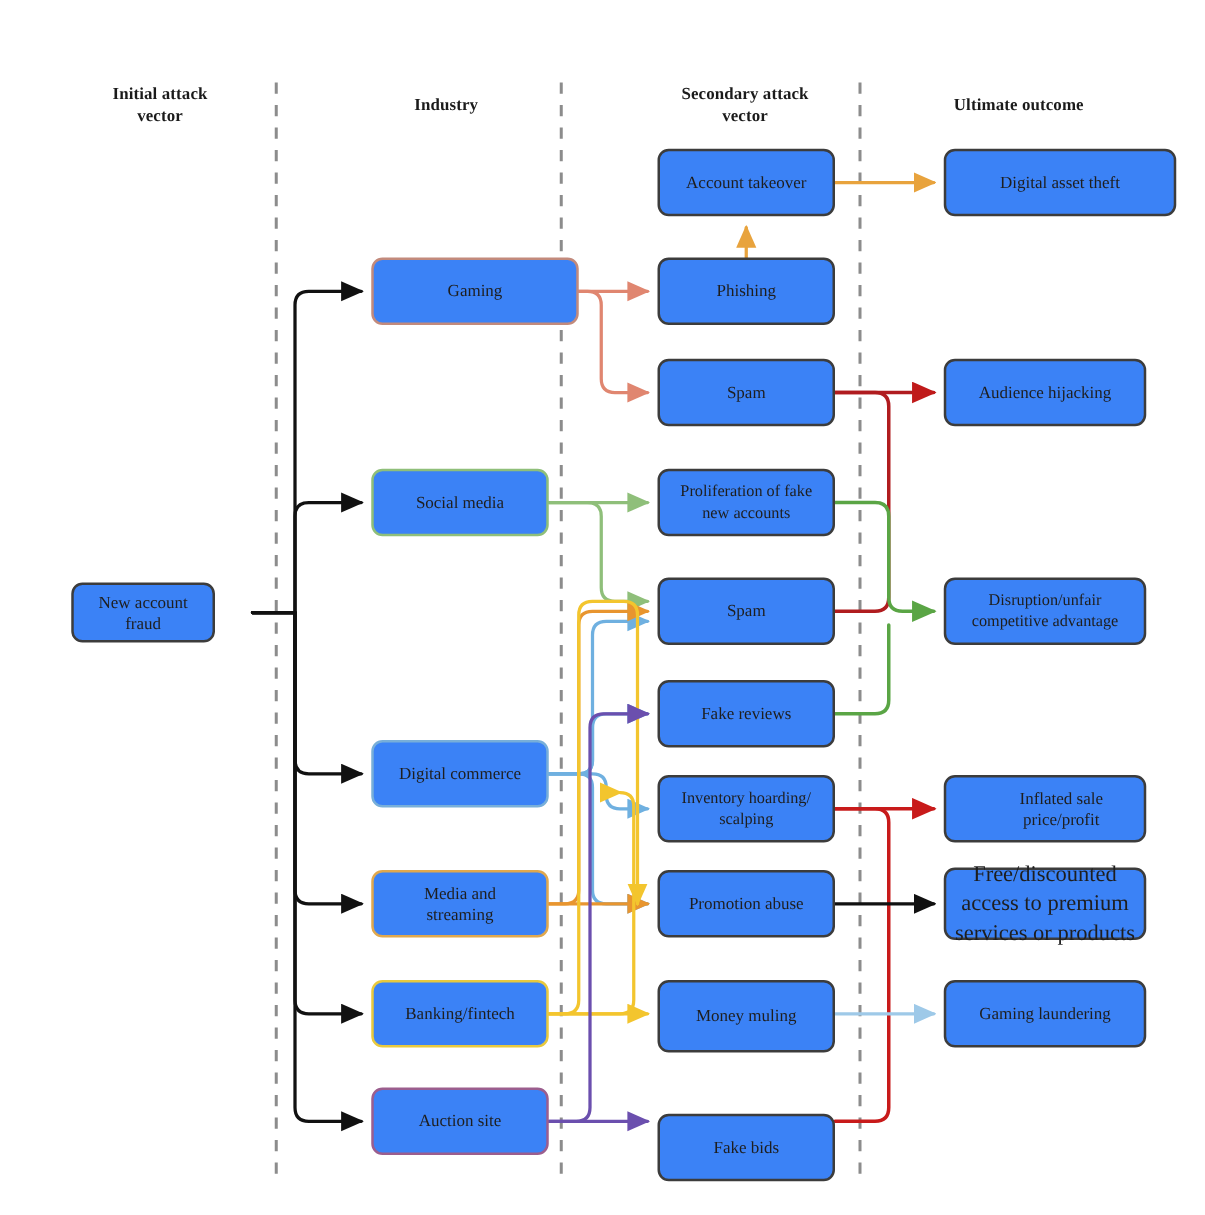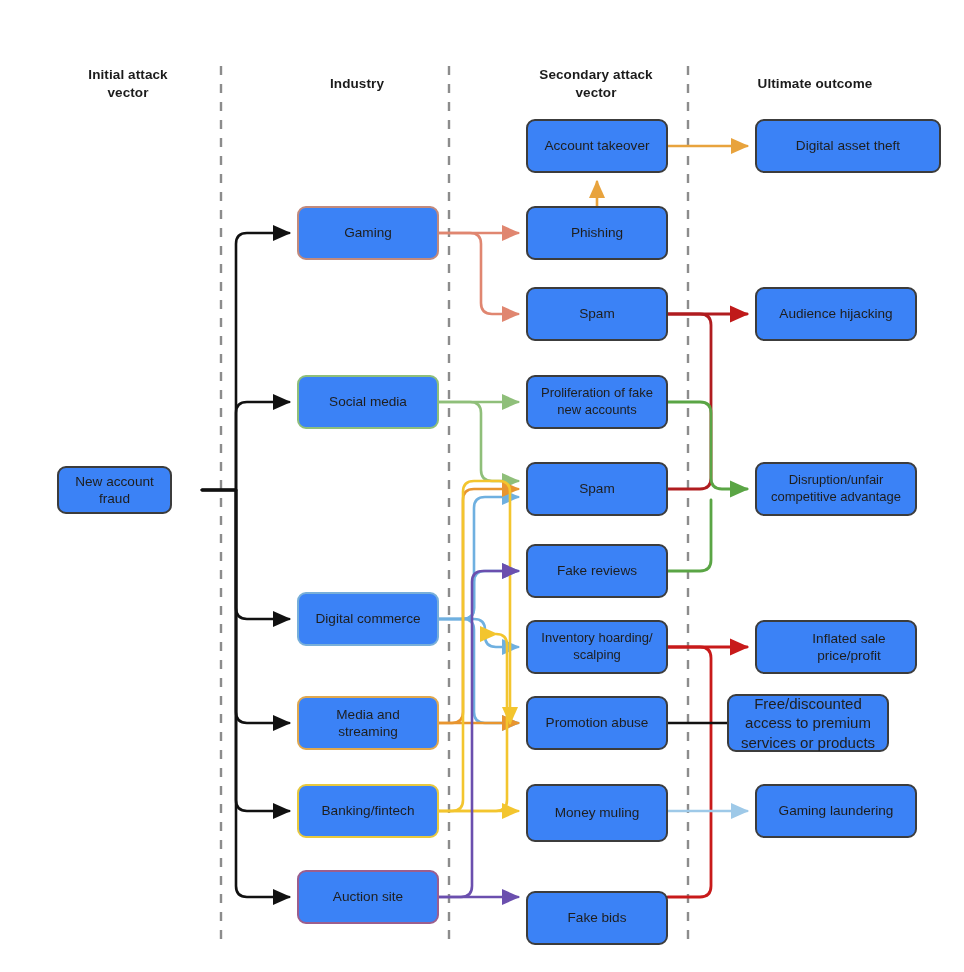--- a/index.html
+++ b/index.html
@@ -1,17 +1,17 @@
 <!DOCTYPE html>
 <html><head>
 <meta charset="utf-8">
 <style>
   html,body{margin:0;padding:0;background:#ffffff;}
   body{width:964px;height:972px;font-family:"Liberation Sans",sans-serif;color:#202020;}
-  #stage{position:relative;width:964px;height:972px;overflow:hidden;background:#fff;}
+  #stage{position:relative;width:964px;height:972px;overflow:hidden;background:#fff;font-family:Liberation Serif, serif;}
   svg.layer{position:absolute;left:0;top:0;width:964px;height:972px;}
   .col-head{
     position:absolute;text-align:center;font-weight:bold;font-size:13.5px;
     line-height:1.35;color:#1b1b1b;letter-spacing:.1px;
   }
   .node{
     position:absolute;box-sizing:border-box;border-radius:9px;background:#3b82f6;
     display:flex;align-items:center;justify-content:center;text-align:center;
     font-size:13.6px;line-height:1.28;color:#1e1e1e;padding:2px 6px;
   }
@@ -150,21 +150,21 @@
 vector</div>
   <div class="col-head" style="left:277px;top:75px;width:160px;white-space:pre-line;">Industry</div>
   <div class="col-head" style="left:516px;top:66px;width:160px;white-space:pre-line;">Secondary attack
 vector</div>
   <div class="col-head" style="left:735px;top:75px;width:160px;white-space:pre-line;">Ultimate outcome</div>
 
   <div class="node dark" style="left:57px;top:466px;width:115px;height:48px;">
     <span style="white-space:pre-line;">New account fraud</span>
   </div>
 
-  <div class="node" style="left:297px;top:206px;width:142px;height:54px;border:2px solid #c28a7c;">
+  <div class="node" style="left:297px;top:206px;width:166px;height:54px;border:2px solid #c28a7c;">
     <span style="white-space:pre-line;">Gaming</span>
   </div>
   <div class="node" style="left:297px;top:375px;width:142px;height:54px;border:2px solid #8fbf7a;">
     <span style="white-space:pre-line;">Social media</span>
   </div>
   <div class="node" style="left:297px;top:592px;width:142px;height:54px;border:2px solid #78afd9;">
     <span style="white-space:pre-line;">Digital commerce</span>
   </div>
   <div class="node" style="left:297px;top:696px;width:142px;height:54px;border:2px solid #e0a84e;">
     <span style="white-space:pre-line;">Media and
@@ -217,21 +217,21 @@
     <span style="white-space:pre-line;">Audience hijacking</span>
   </div>
   <div class="node dark" style="left:755px;top:462px;width:162px;height:54px;font-size:13px;">
     <span style="white-space:pre-line;">Disruption/unfair
 competitive advantage</span>
   </div>
   <div class="node dark" style="left:755px;top:620px;width:162px;height:54px;">
     <span style="white-space:pre-line;margin-left:26px;">Inflated sale
 price/profit</span>
   </div>
-  <div class="node dark" style="left:727px;top:694px;width:162px;height:58px;font-size:15px;">
+  <div class="node dark" style="left:755px;top:694px;width:162px;height:58px;font-size:18px;">
     <span style="white-space:pre-line;">Free/discounted
 access to premium
 services or products</span>
   </div>
   <div class="node dark" style="left:755px;top:784px;width:162px;height:54px;">
     <span style="white-space:pre-line;">Gaming laundering</span>
   </div>
 
 </div>
 

